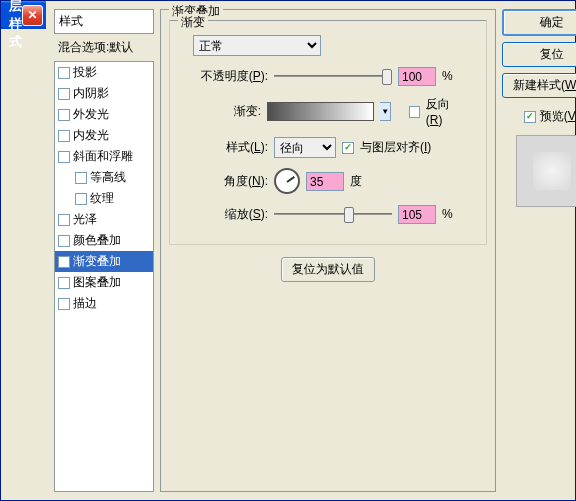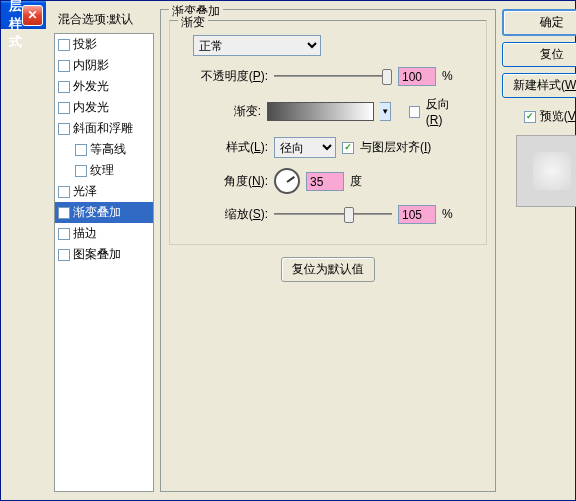--- a/index.html
+++ b/index.html
@@ -47,20 +47,21 @@
 </head>
 <body>
 
 <div class="window">
  <div class="titlebar">
   <span class="titlebar-text">图层样式</span>
   <div class="close-btn">✕</div>
  </div>
  <div class="body">
   <div class="left">
+   <div class="list-hdr">样式</div>
    <div class="list-sub">混合选项:默认</div>
    <div class="list" id="style-list">
           <div class="li">
             <span class="cb"></span>
             <span>投影</span>
           </div>
           <div class="li">
             <span class="cb"></span>
             <span>内阴影</span>
           </div>
@@ -81,31 +82,35 @@
             <span>等高线</span>
           </div>
           <div class="li indent">
             <span class="cb"></span>
             <span>纹理</span>
           </div>
           <div class="li">
             <span class="cb"></span>
             <span>光泽</span>
           </div>
+          <div class="li">
+            <span class="cb"></span>
+            <span>颜色叠加</span>
+          </div>
           <div class="li sel">
             <span class="cb ck"></span>
             <span>渐变叠加</span>
           </div>
           <div class="li">
             <span class="cb"></span>
-            <span>描边</span>
+            <span>图案叠加</span>
           </div>
           <div class="li">
             <span class="cb"></span>
-            <span>图案叠加</span>
+            <span>描边</span>
           </div>
         </div>
   </div>
   <div class="center">
    <div class="group">
     <span class="glabel">渐变叠加</span>
     <div class="inner-group">
      <span class="glabel">渐变</span>
      <div class="row">
       <select style="width:128px"><option>正常</option></select>

